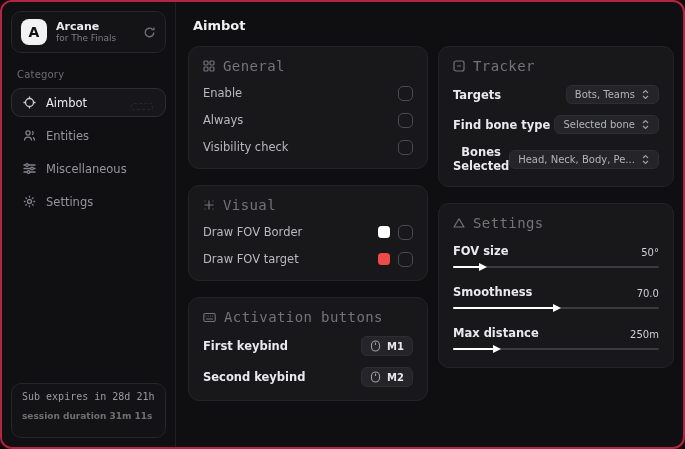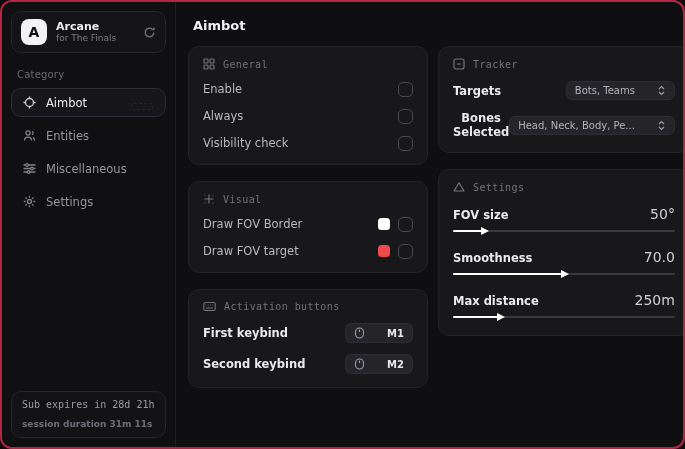--- a/index.html
+++ b/index.html
@@ -50,73 +50,73 @@
   }
   .nav-item .nav-icon { display:flex; color:inherit; opacity:.85; }
   .nav-hint {
     position:absolute; right:12px; top:14px; width:22px; height:7px;
     border:1px dashed #3a3a40; border-radius:3px; opacity:.45;
   }
 
   .sidebar-spacer { flex:1; }
   .sub-box {
     border:1px solid #26262b; background:#131316; border-radius:10px;
-    padding:7px 10px 8px 10px;
+    padding:7px 10px 16px 10px;
   }
   .sub-line1 { font-family:"DejaVu Sans Mono","Liberation Mono",monospace;
     color:#9b9ba1; font-size:10px; }
   .sub-line2 { color:#6e6e76; font-size:9px; font-weight:bold; margin-top:9px; }
 
   
   .main { flex:1; padding:13px 15px 13px 12px; overflow:hidden; }
   .page-title { color:#f0f0f3; font-size:13px; font-weight:bold; margin:3px 0 13px 5px; }
   .columns { display:flex; gap:10px; align-items:flex-start; }
   .col-left { width:240px; flex:0 0 240px; display:flex; flex-direction:column; gap:16px; }
   .col-right { flex:1; display:flex; flex-direction:column; gap:16px; }
 
   .card {
     background:#18181b; border:1px solid #242428; border-radius:11px;
     padding:11px 14px 13px 14px;
   }
   .card-header {
     display:flex; align-items:center; gap:8px;
     font-family:"DejaVu Sans Mono","Liberation Mono",monospace;
-    color:#73737b; font-size:10px; letter-spacing:.4px; margin-bottom:3px;
+    color:#73737b; font-size:14px; letter-spacing:.4px; margin-bottom:3px;
   }
   .card-header svg { flex:0 0 auto; }
 
   .row {
     display:flex; align-items:center; justify-content:space-between;
     margin-top:11px; min-height:16px;text-align:center;
   }
   .row-label { color:#b9b9c0; font-size:11.5px; }
   .row-label.bright { color:#e9e9ee; font-weight:bold; }
 
   .row-right { display:flex; align-items:center; gap:8px; }
   .checkbox {
     width:15px; height:15px; border-radius:5px;
     border:1.5px solid #4a4a52; background:transparent; cursor:pointer;
   }
   .swatch { width:12px; height:12px; border-radius:3.5px; cursor:pointer; }
 
   .pill {
-    display:flex; align-items:center; gap:22px;
+    display:flex; align-items:center; gap:6px;
     background:#242429; border:1px solid #2d2d33; border-radius:6px;
     padding:3px 8px; cursor:pointer; color:#9c9ca4;
   }
   .pill .key-label { color:#e7e7ec; font-size:10px; font-weight:bold; }
   .pill .dd-value {
     color:#b3b3bb; font-size:10px; max-width:128px;
     white-space:nowrap; overflow:hidden; text-overflow:ellipsis;
   }
 
   
   .slider-group { margin-top:13px; }
   .slider-head { display:flex; justify-content:space-between; align-items:flex-end; }
-  .slider-value { color:#cfcfd6; font-size:14px; }
+  .slider-value { color:#cfcfd6; font-size:10px; }
   .slider {
     position:relative; height:10px; margin-top:4px; cursor:pointer;
   }
   .slider-track {
     position:absolute; left:0; right:0; top:4px; height:2px;
     background:#3a3a41; border-radius:2px;
   }
   .slider-fill {
     position:absolute; left:0; top:4px; height:2px; background:#ffffff; border-radius:2px;
   }
@@ -306,20 +306,29 @@
           <div class="row">
             <span class="row-label bright">Targets</span>
             <span class="pill">
               <span class="dd-value">Bots, Teams</span>
               <svg width="9" height="11" viewBox="0 0 9 11" fill="none" stroke="currentColor" stroke-width="1.2">
                 <path d="M2 4l2.5-2.5L7 4M2 7l2.5 2.5L7 7"></path>
               </svg>
             </span>
           </div>
 
+          <div class="row">
+            <span class="row-label bright">Find bone type</span>
+            <span class="pill">
+              <span class="dd-value">Selected bone</span>
+              <svg width="9" height="11" viewBox="0 0 9 11" fill="none" stroke="currentColor" stroke-width="1.2">
+                <path d="M2 4l2.5-2.5L7 4M2 7l2.5 2.5L7 7"></path>
+              </svg>
+            </span>
+          </div>
 
           <div class="row">
             <span class="row-label bright">Bones Selected</span>
             <span class="pill">
               <span class="dd-value">Head, Neck, Body, Pe...</span>
               <svg width="9" height="11" viewBox="0 0 9 11" fill="none" stroke="currentColor" stroke-width="1.2">
                 <path d="M2 4l2.5-2.5L7 4M2 7l2.5 2.5L7 7"></path>
               </svg>
             </span>
           </div>

